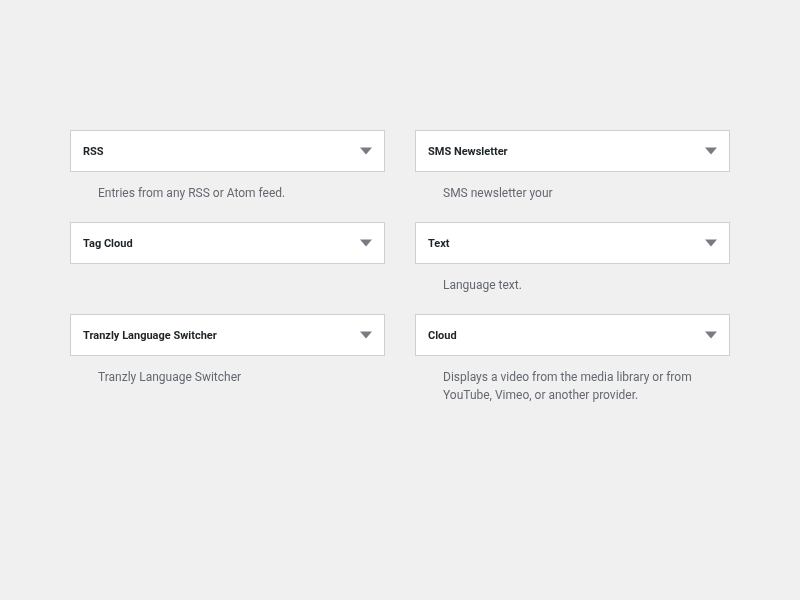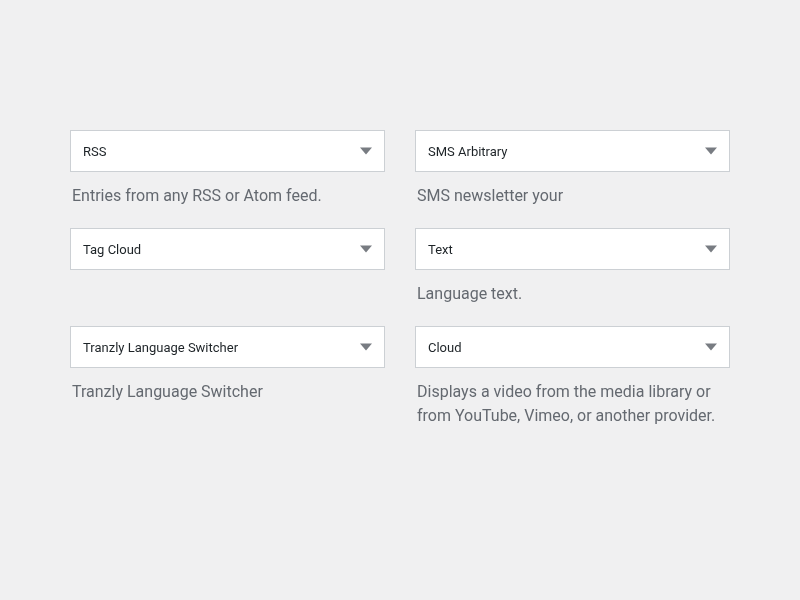--- a/index.html
+++ b/index.html
@@ -27,40 +27,41 @@
       background: #fff;
       border: 1px solid #ccd0d4;
       display: flex;
       align-items: center;
       justify-content: space-between;
       padding: 0 12px;
       height: 42px;
       cursor: pointer;
     }
     .widget-title {
-      font-size: 13px;
-      font-weight: 400;
+      font-size: 11px;
+      font-weight: 700;
       color: #1d2327;
     }
     .widget-toggle-icon {
       display: flex;
       align-items: center;
       justify-content: center;
       color: #787c82;
     }
     .widget-toggle-icon svg {
       width: 12px;
       height: 12px;
       display: block;
     }
     .widget-description {
-      font-size: 16px;
+      font-size: 12px;
       color: #646970;
       padding: 12px 2px 0 2px;
       line-height: 1.5;
+      margin-left: 26px;
     }
   </style>
 </head>
 <body>
 
 <div class="widgets-grid">
 
   <div class="widget-item">
     <div class="widget-header">
       <span class="widget-title">RSS</span>
@@ -69,21 +70,21 @@
             <path d="M0 2 L5 8 L10 2 Z" fill="currentColor"></path>
           </svg>
       </span>
     </div>
     <div class="widget-description">Entries from any RSS or Atom feed.</div>
   </div>
 
 
   <div class="widget-item">
     <div class="widget-header">
-      <span class="widget-title">SMS Arbitrary</span>
+      <span class="widget-title">SMS Newsletter</span>
       <span class="widget-toggle-icon">
         <svg viewBox="0 0 10 10">
             <path d="M0 2 L5 8 L10 2 Z" fill="currentColor"></path>
           </svg>
       </span>
     </div>
     <div class="widget-description">SMS newsletter your</div>
   </div>
 
   <div class="widget-item">

